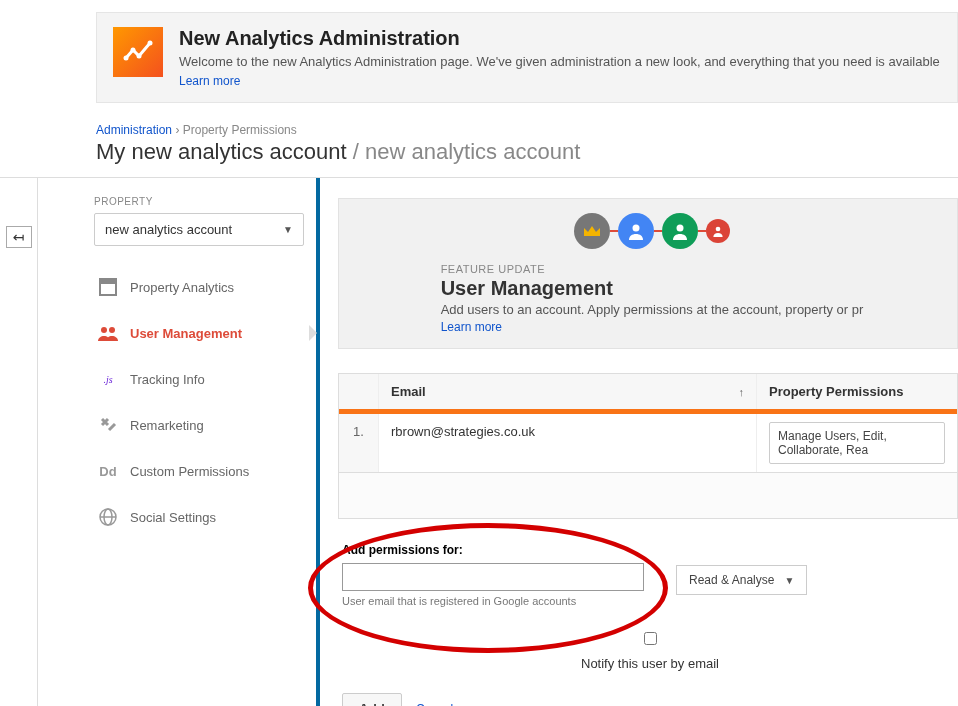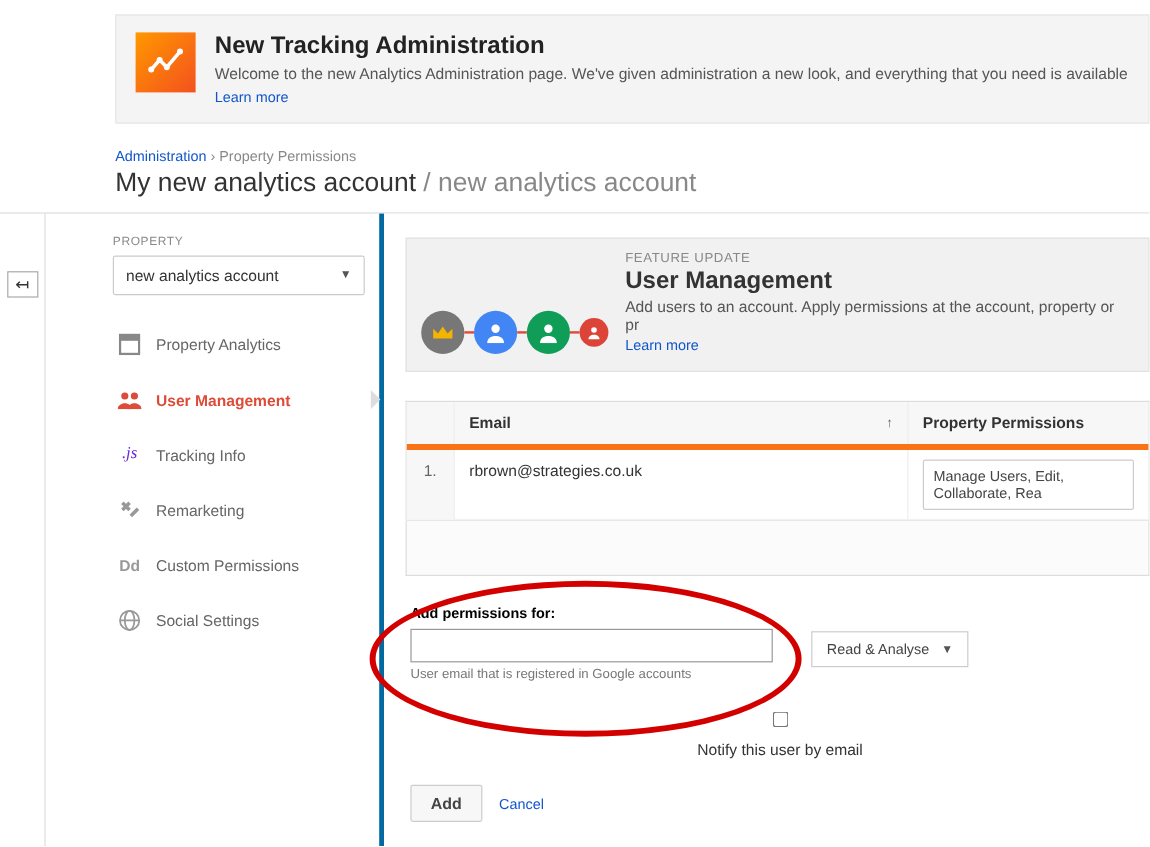--- a/index.html
+++ b/index.html
@@ -48,21 +48,21 @@
     padding: 13px 4px; color: #666; cursor: pointer;
   }
   .sidebar-item.active { color: #dd4b39; font-weight: bold; position:relative; }
   .sidebar-icon { width: 20px; height: 20px; display:inline-flex; align-items:center; justify-content:center; color:#888; }
   .sidebar-item.active .sidebar-icon { color:#dd4b39; }
   .sidebar-item.active::after {
     content:""; position:absolute; right:-13px; top:50%; transform:translateY(-50%);
     width:0;height:0; border-top:8px solid transparent; border-bottom:8px solid transparent; border-left:8px solid #ddd;
   }
   .main { flex:1; padding: 20px 0 20px 18px; background:#fff; position:relative; }
-  .feature-box { background:#f1f1f1; border:1px solid #e2e2e2; padding: 10px 20px 14px 12px; display:flex; gap:14px; align-items:flex-end; }
+  .feature-box { background:#f1f1f1; border:1px solid #e2e2e2; padding: 10px 20px 14px 28px; display:flex; gap:14px; align-items:center;flex-direction:column; }
   .icon-chain { display:flex; align-items:center; gap:0; padding-top:4px; white-space:nowrap; }
   .circle { width:36px; height:36px; border-radius:50%; display:inline-flex; align-items:center; justify-content:center; }
   .c-gray { background:#777; }
   .c-blue { background:#4285f4; }
   .c-green { background:#0f9d58; }
   .c-red  { width:24px; height:24px; background:#db4437; }
   .connector-line { width:8px; height:2px; background:#dd4b39; }
   .feature-text .eyebrow { font-size:11px; color:#888; letter-spacing:0.5px; }
   .feature-text h3 { margin:2px 0; font-size:20px; color:#333; }
   .feature-text p { margin:0 0 2px 0; color:#555; }
@@ -98,21 +98,21 @@
   <div class="logo-icon">
     <svg width="32" height="32" viewBox="0 0 32 32">
         <polyline points="4,22 11,14 17,20 28,7" fill="none" stroke="#fff" stroke-width="3"></polyline>
         <circle cx="4" cy="22" r="2.5" fill="#fff"></circle>
         <circle cx="11" cy="14" r="2.5" fill="#fff"></circle>
         <circle cx="17" cy="20" r="2.5" fill="#fff"></circle>
         <circle cx="28" cy="7" r="2.5" fill="#fff"></circle>
       </svg>
   </div>
   <div>
-    <h2>New Tracking Administration</h2>
+    <h2>New Analytics Administration</h2>
     <p>Welcome to the new Analytics Administration page. We've given administration a new look, and everything that you need is available</p>
     <span class="link">Learn more</span>
   </div>
 </div>
 
 <div class="breadcrumb">
   <a href="#">Administration</a>
   <span> › </span>
   <span>Property Permissions</span>
 </div>
@@ -153,21 +153,21 @@
             <circle cx="6" cy="5" r="3" fill="#dd4b39"></circle>
             <circle cx="14" cy="5" r="3" fill="#dd4b39"></circle>
             <path d="M0 16c0-3 3-5 6-5s6 2 6 5z" fill="#dd4b39"></path>
             <path d="M8 16c0-3 3-5 6-5s6 2 6 5z" fill="#dd4b39"></path>
           </svg>
         </span>
       <span>User Management</span>
     </div>
 
     <div class="sidebar-item">
-      <span class="sidebar-icon" style="font-style:italic; font-family:serif; color:#6d28d9; font-size:14px;">.js</span>
+      <span class="sidebar-icon" style="font-style:italic; font-family:serif; color:#6d28d9; font-size:10px;">.js</span>
       <span>Tracking Info</span>
     </div>
 
     <div class="sidebar-item">
       <span class="sidebar-icon">
           <svg width="18" height="18" viewBox="0 0 18 18">
             <path d="M3 3 L9 9 M3 9 L9 3" stroke="#999" stroke-width="3" fill="none"></path>
             <path d="M10 14 L16 8" stroke="#999" stroke-width="3"></path>
           </svg>
         </span>

